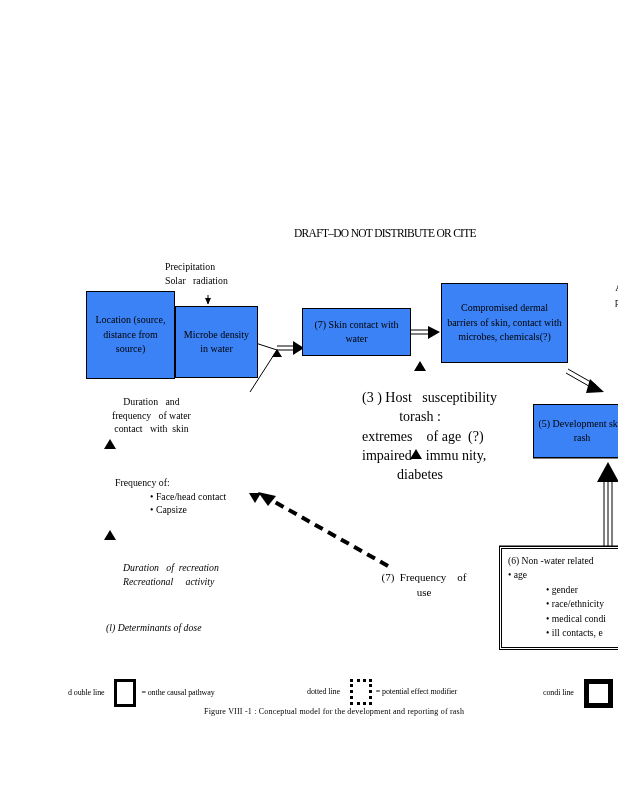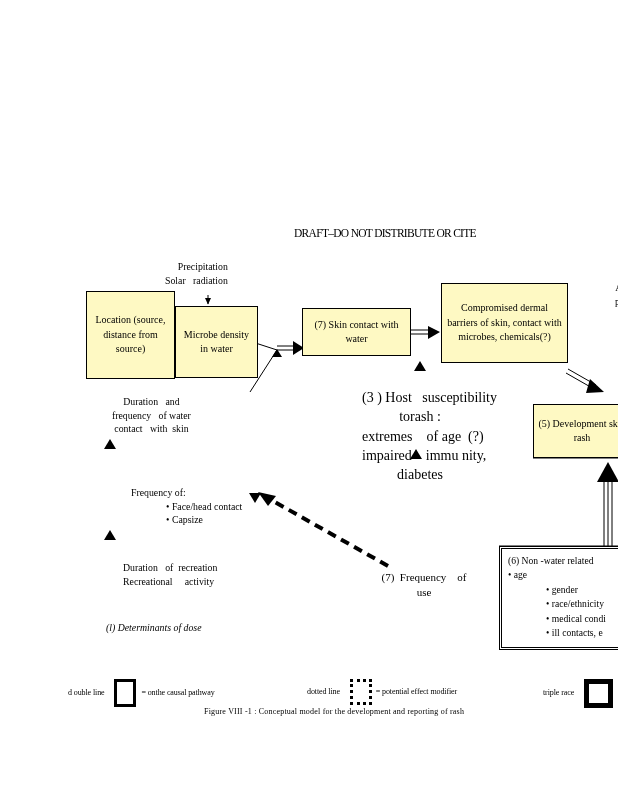--- a/index.html
+++ b/index.html
@@ -6,46 +6,46 @@
   body{width:618px;height:800px;position:relative;overflow:hidden;
        font-family:"Liberation Serif","DejaVu Serif",serif;color:#000;}
   .stage{position:absolute;left:0;top:0;width:618px;height:800px;}
   .abs{position:absolute;}
   .txt{font-family:"Liberation Serif","DejaVu Serif",serif;color:#000;line-height:1.22;}
 
   
   #hdr{left:294px;top:218px;font-size:11.5px;letter-spacing:-0.7px;white-space:nowrap;margin-top:8px;}
 
   
-  .box{border:1px solid #000;background:#fef9c3;box-sizing:border-box;
+  .box{border:1px solid #000;background:#3b82f6;box-sizing:border-box;
        display:flex;align-items:center;justify-content:center;text-align:center;}
   .box .inner{padding:0 4px;font-size:10px;line-height:1.45;}
 
   #box-location{left:86px;top:291px;width:89px;height:88px;}
   #box-microbe{left:175px;top:306px;width:83px;height:72px;}
   #box-skin{left:302px;top:308px;width:109px;height:48px;}
   #box-barriers{left:441px;top:283px;width:127px;height:80px;}
   #box-rash{left:533px;top:404px;width:98px;height:54px;}
 
   
   #box-nonwater{left:499px;top:546px;width:132px;height:98px;
                 border:3px double #000;background:#fff;}
   #box-nonwater .inner6{font-size:9.6px;line-height:1.5;padding:5px 0 0 6px;text-align:left;}
   #box-nonwater .ind{padding-left:38px;}
 
   
   .lbl{font-size:9.8px;line-height:1.38;white-space:nowrap;}
   .lblc{font-size:9.8px;line-height:1.38;text-align:center;}
 
-  #t-precip{left:165px;top:260px;text-align:right;}
+  #t-precip{left:165px;top:260px;text-align:left;}
   #t-duration{left:112px;top:395px;}
   #t-host{left:362px;top:388px;width:116px;text-align:center;}
-  #t-freq{left:115px;top:486px;margin-left:16px;}
+  #t-freq{left:115px;top:476px;}
   #t-freq .b{padding-left:35px;}
-  #t-rec{left:123px;top:561px;}
+  #t-rec{left:123px;top:561px;font-style:italic;}
   #t-det{left:106px;top:621px;font-style:italic;}
   #t-use{left:378px;top:570px;width:92px;text-align:center;}
   #t-age{left:588px;top:281px;text-align:right;width:46px;}
 
   
   .leg{font-size:8px;white-space:nowrap;letter-spacing:-0.1px;}
   #leg1{left:68px;top:679px;}
   #leg2{left:307px;top:679px;}
   #leg3{left:543px;top:679px;}
   .swatch{display:inline-block;vertical-align:middle;}
@@ -214,19 +214,19 @@
     <span>=   onthe   causal   pathway</span>
   </div>
 
   <div class="abs txt leg" id="leg2">
     <span>dotted    line</span>
     <span class="swatch sw-dotted"></span>
     <span>=   potential    effect   modifier</span>
   </div>
 
   <div class="abs txt leg" id="leg3">
-    <span>triple   race</span>
+    <span>condi   line</span>
     <span class="swatch sw-triple"></span>
   </div>
 
   <div class="abs txt" id="caption">Figure    VIII  -1  :  Conceptual        model    for   the   development         and    reporting      of   rash</div>
 
 </div>
 
 </body></html>

